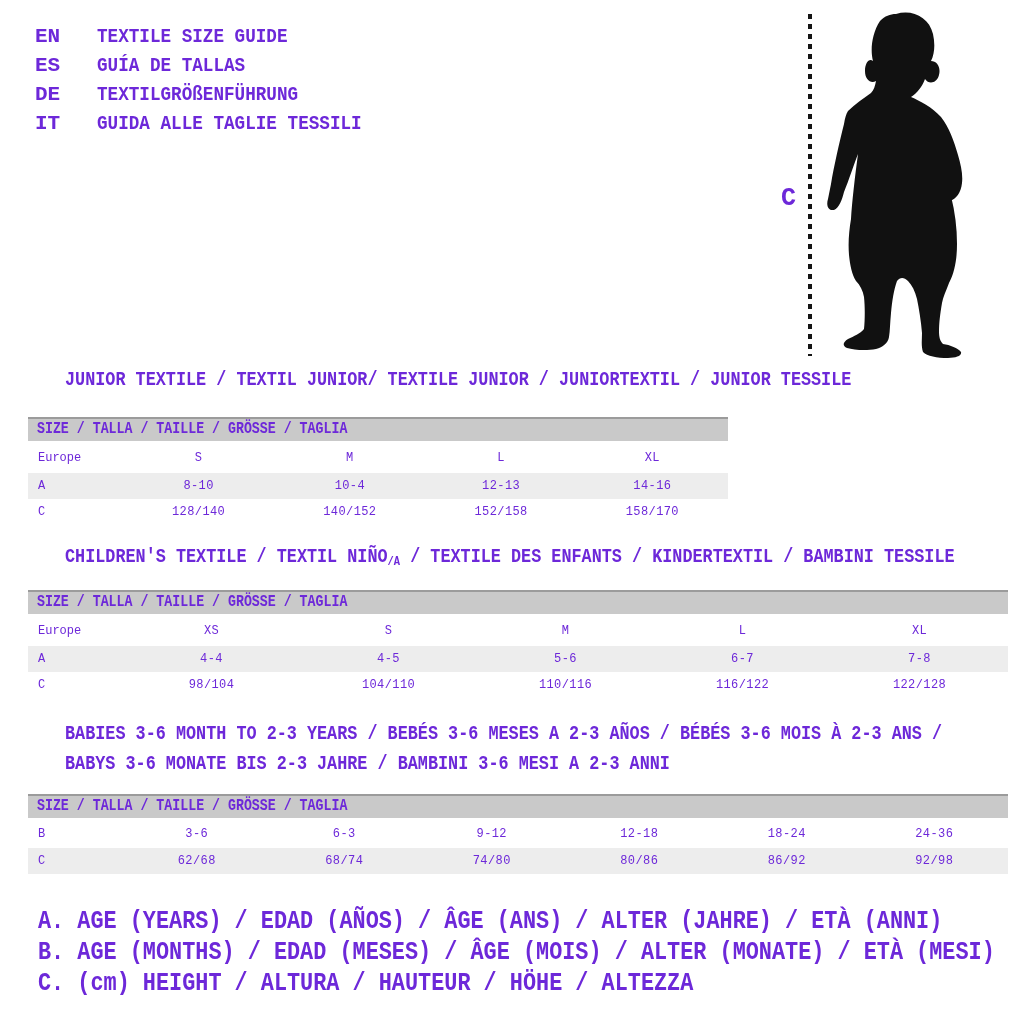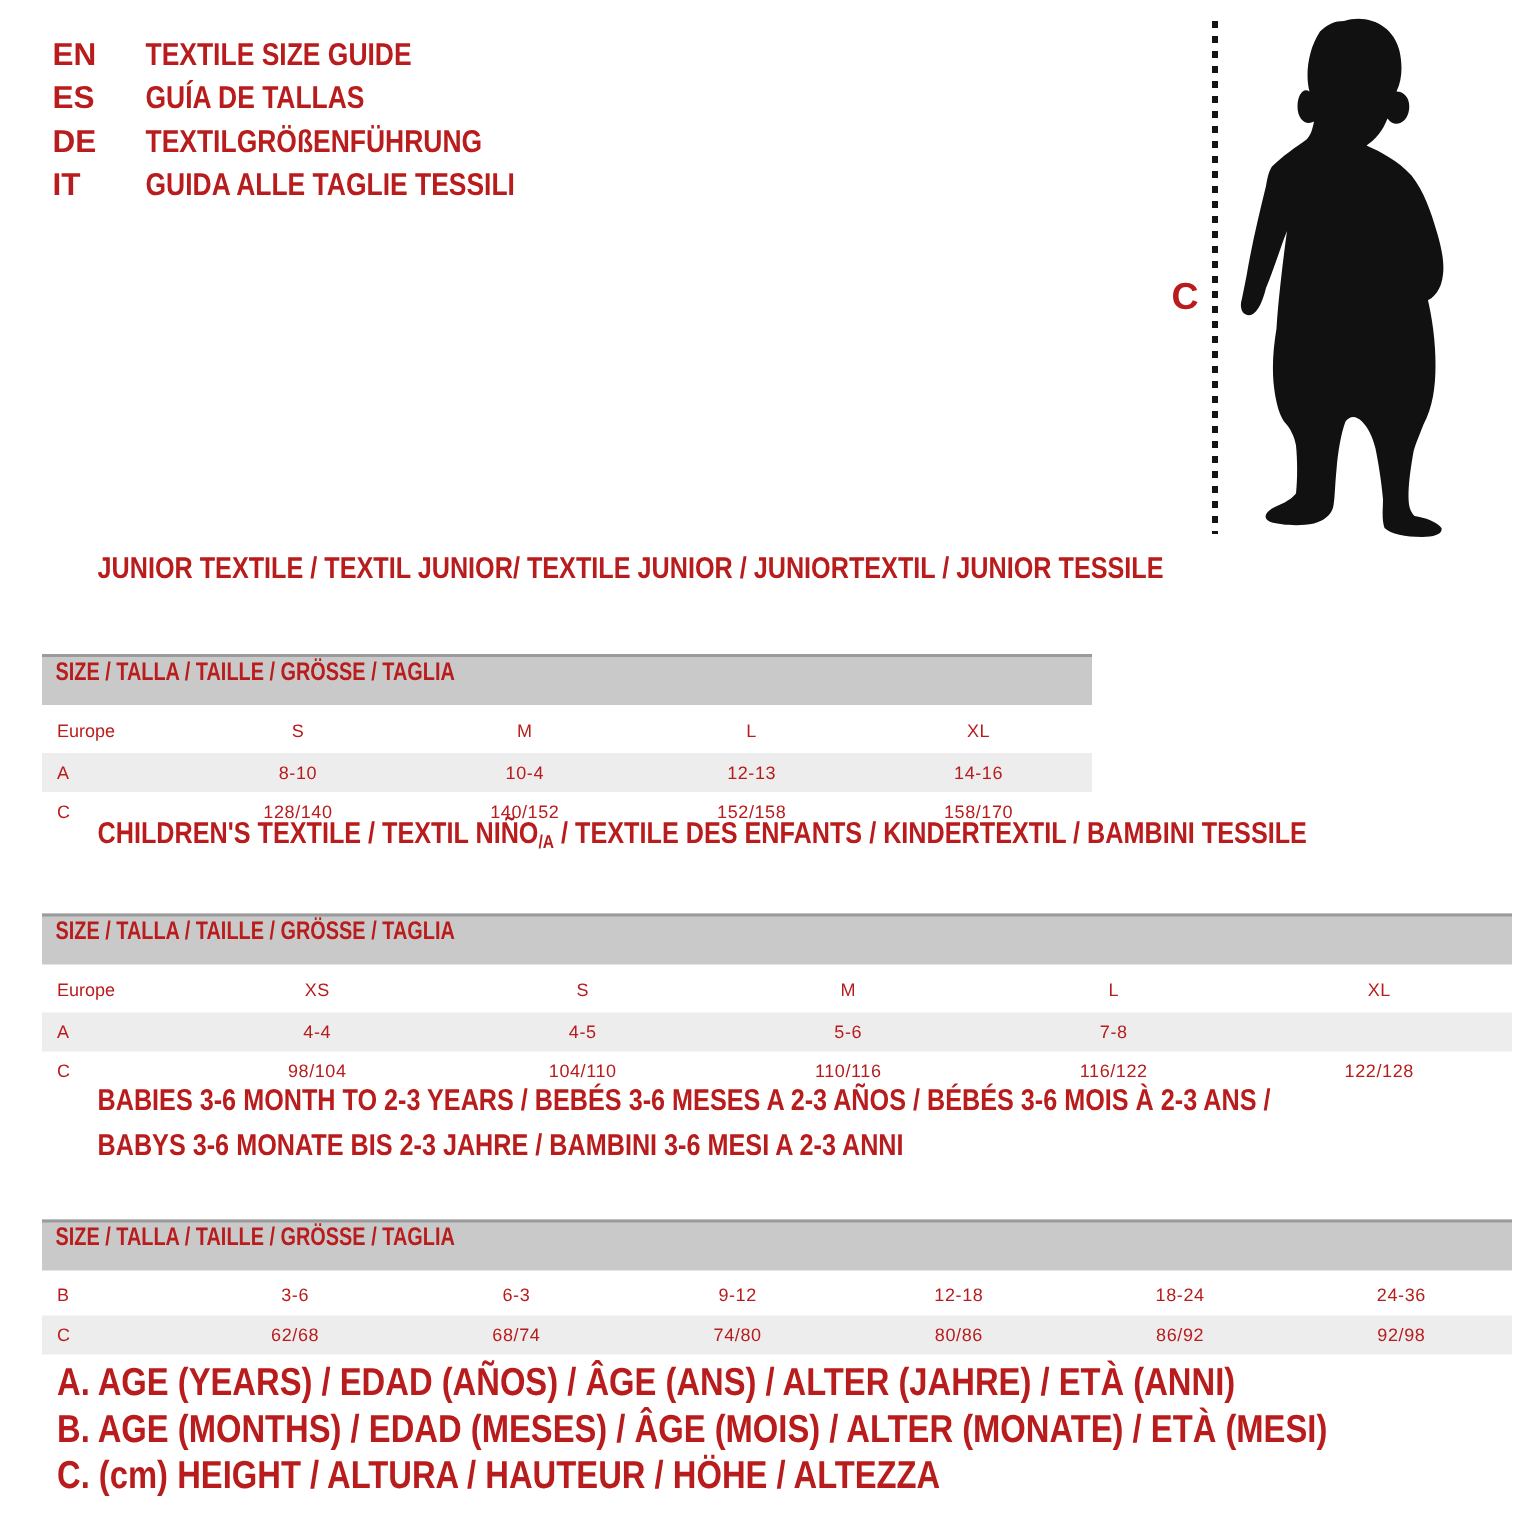--- a/index.html
+++ b/index.html
@@ -1,19 +1,19 @@
 <!DOCTYPE html>
 <html><head>
 <meta charset="utf-8">
 <style>
   * { margin:0; padding:0; box-sizing:border-box; }
   html,body { background:#ffffff; }
   .page {
     position:relative; width:1024px; height:1024px; background:#ffffff;
-    font-family:Liberation Sans, sans-serif; color:#b91c1c; overflow:hidden;
+    font-family:Liberation Mono, monospace; color:#6d28d9; overflow:hidden;
   }
   .cond { display:inline-block; transform:scaleX(0.84); transform-origin:0 50%; white-space:nowrap; }
 
   
   .lang-list { position:absolute; left:35px; top:22px; }
   .lang-row { display:flex; height:29px; line-height:29px; font-weight:bold; font-size:21px; }
   .lang-code { width:62px; flex:0 0 62px; }
   .lang-label { white-space:nowrap; }
 
   
@@ -30,22 +30,22 @@
   .title-children { top:545px; }
   .title-babies { top:719px; line-height:30px; }
   .subscript { font-size:0.62em; vertical-align:-0.25em; }
 
   
   .size-table { position:absolute; left:28px; }
   .t1 { top:417px; width:700px; }
   .t2 { top:590px; width:980px; }
   .t3 { top:794px; width:980px; }
   .band {
-    border-top:2px solid #9b9b9b; background:#c9c9c9; height:34px; line-height:20px;
-    padding-left:9px; font-size:17px; font-weight:bold; margin-bottom:2px;margin-top:19px;
+    border-top:2px solid #9b9b9b; background:#c9c9c9; height:24px; line-height:20px;
+    padding-left:9px; font-size:17px; font-weight:bold; margin-bottom:2px;
   }
   .band .cond { transform:scaleX(0.78); }
   .trow { display:grid; height:30px; line-height:30px; font-size:12px; }
   .trow.sub { height:26px; line-height:26px; }
   .trow.mid { height:28px; line-height:28px; }
   .t1 .trow { grid-template-columns:95px repeat(4,1fr); }
   .t2 .trow { grid-template-columns:95px repeat(5,1fr); }
   .t3 .trow { grid-template-columns:95px repeat(6,1fr); }
   .shaded { background:#ededed; }
   .rlabel { padding-left:10px; text-align:left; }
@@ -175,20 +175,21 @@
       <div class="cell">S</div>
       <div class="cell">M</div>
       <div class="cell">L</div>
       <div class="cell">XL</div>
     </div>
     <div class="trow sub shaded">
       <div class="rlabel">A</div>
       <div class="cell">4-4</div>
       <div class="cell">4-5</div>
       <div class="cell">5-6</div>
+      <div class="cell">6-7</div>
       <div class="cell">7-8</div>
     </div>
     <div class="trow sub">
       <div class="rlabel">C</div>
       <div class="cell">98/104</div>
       <div class="cell">104/110</div>
       <div class="cell">110/116</div>
       <div class="cell">116/122</div>
       <div class="cell">122/128</div>
     </div>

